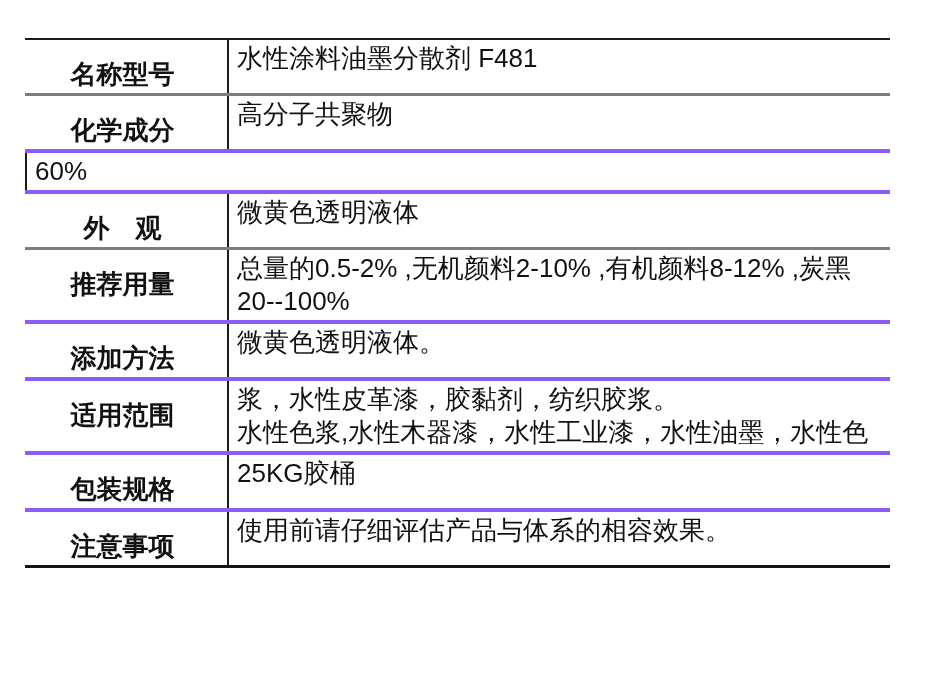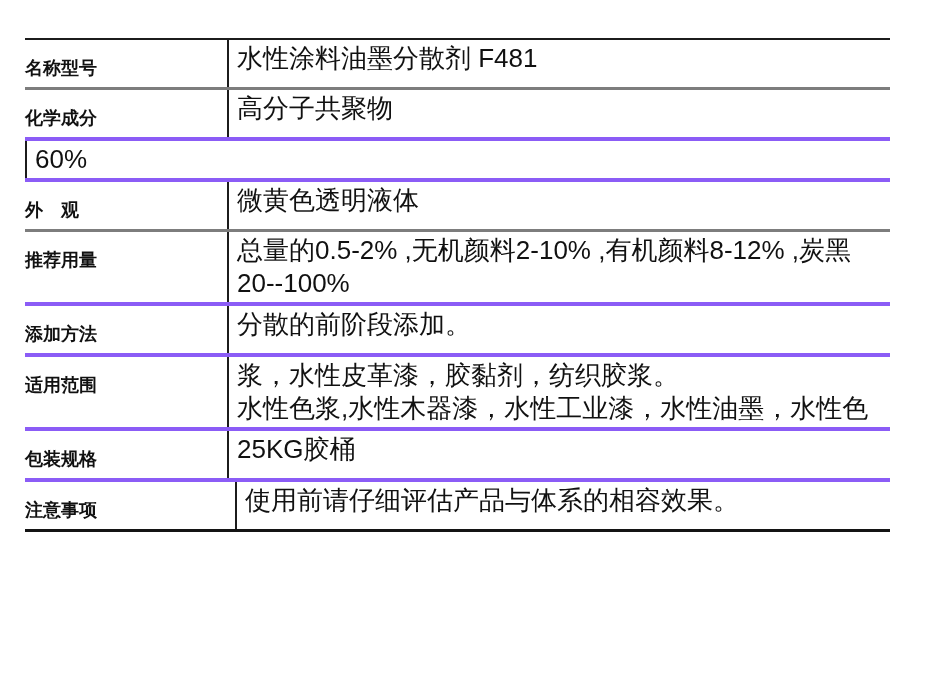--- a/index.html
+++ b/index.html
@@ -19,29 +19,29 @@
     width: 865px;
     border-top: 2px solid #1c1c1c;
     border-bottom: 3px solid #141414;
   }
   .row {
     display: flex;
     align-items: stretch;
     border-bottom: 4px solid #8b5cf6;
   }
   .row.gray-b { border-bottom: 3px solid #7d7d7d; }
-  .row:last-child { border-bottom: none; gap: 8px; }
+  .row:last-child { border-bottom: none; }
   .label-cell {
     flex: 0 0 202px;
     width: 202px;
     box-sizing: border-box;
-    padding: 12px 7px 2px 0;
-    text-align: left;
+    padding: 18px 7px 2px 0;
+    text-align: center;
     font-weight: 700;
-    font-size: 18px;
+    font-size: 26px;
     line-height: 33px;
     white-space: pre;
   }
   .value-cell {
     flex: 1 1 auto;
     box-sizing: border-box;
     border-left: 2px solid #1c1c1c;
     padding: 2px 0 2px 8px;
     font-weight: 400;
     font-size: 26px;
@@ -87,21 +87,21 @@
       <div class="label-cell">推荐用量</div>
       <div class="value-cell">
         <div class="value-line">总量的0.5-2% ,无机颜料2-10% ,有机颜料8-12% ,炭黑</div>
         <div class="value-line">20--100%</div>
       </div>
     </div>
 
     <div class="row">
       <div class="label-cell">添加方法</div>
       <div class="value-cell">
-        <div class="value-line">分散的前阶段添加。</div>
+        <div class="value-line">微黄色透明液体。</div>
       </div>
     </div>
 
 
     <div class="row">
       <div class="label-cell">适用范围</div>
       <div class="value-cell">
         <div class="value-line">浆，水性皮革漆，胶黏剂，纺织胶浆。</div>
         <div class="value-line">水性色浆,水性木器漆，水性工业漆，水性油墨，水性色</div>
       </div>

